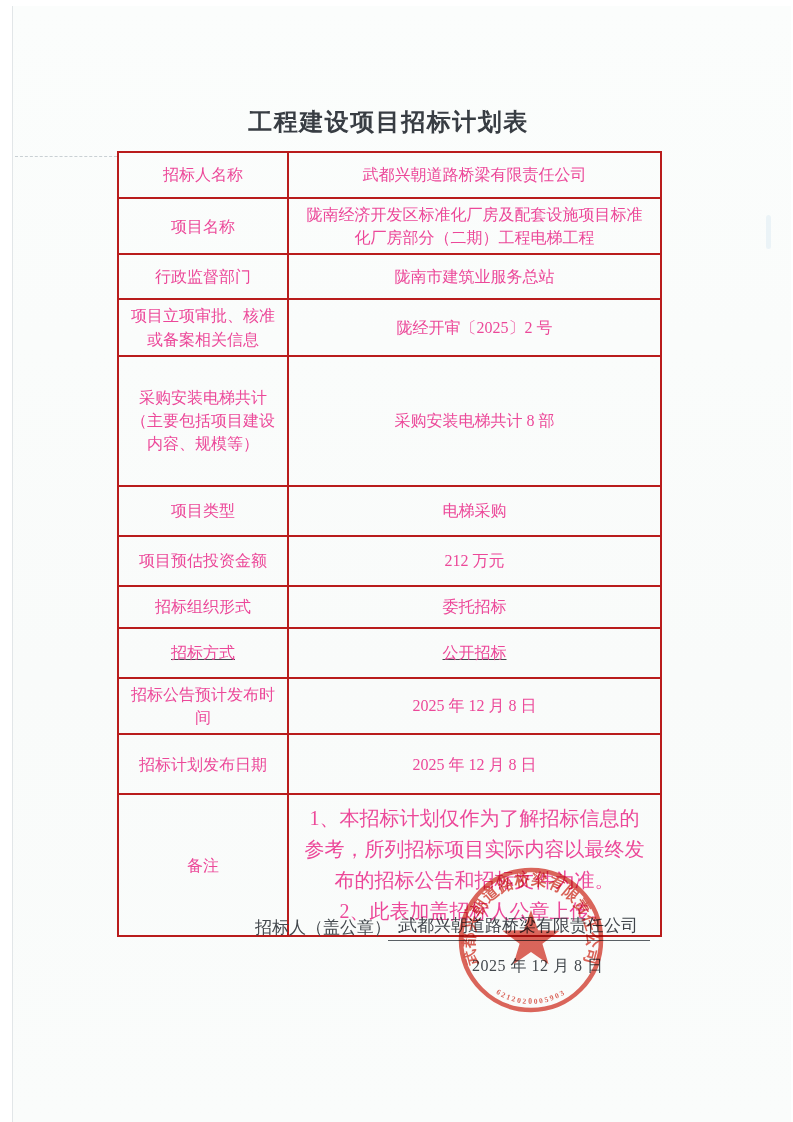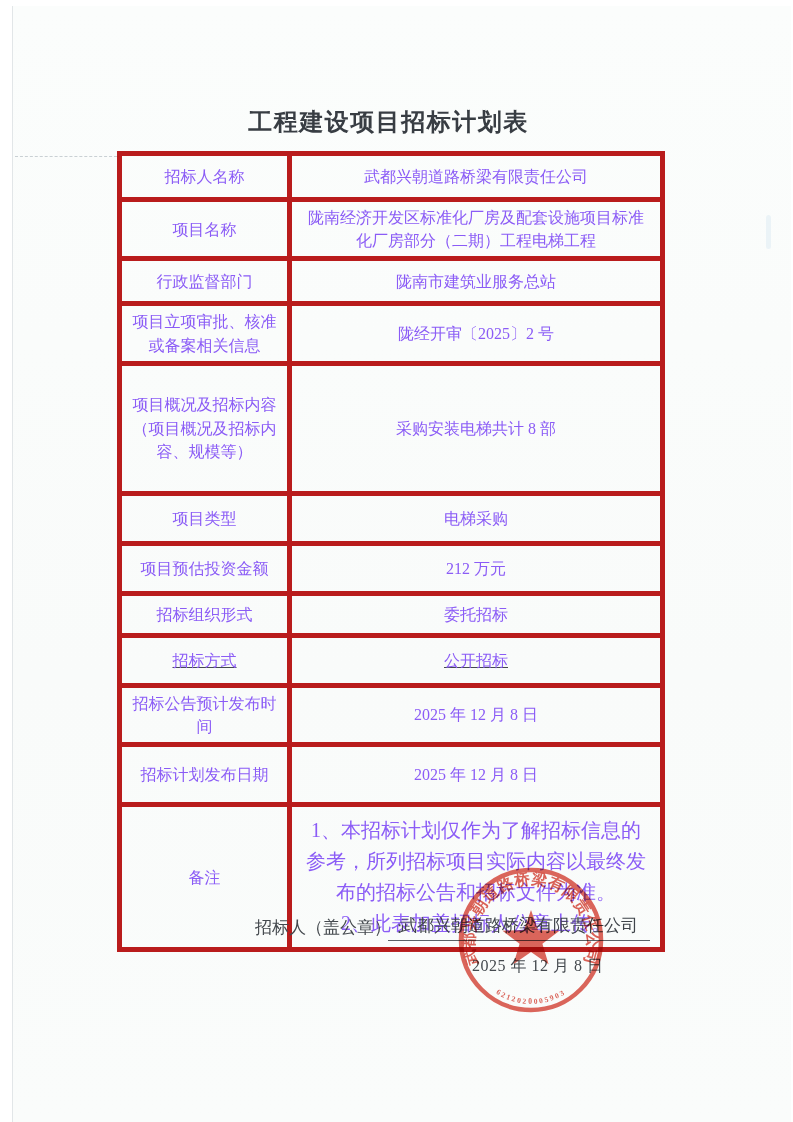--- a/index.html
+++ b/index.html
@@ -24,22 +24,22 @@
   }
   .scan-streak{
     position:absolute;left:766px;top:215px;width:5px;height:34px;
     background:#e6f0f6;border-radius:3px;opacity:.75;
   }
   table.form{
     position:absolute;left:117px;top:151px;width:543px;
     border-collapse:collapse;table-layout:fixed;
   }
   table.form td{
-    border:5px solid #b91c1c;
-    font-size:16px;line-height:1.45;color:#8b5cf6;
+    border:2px solid #b91c1c;
+    font-size:16px;line-height:1.45;color:#ec4899;
     text-align:center;vertical-align:middle;
     padding:4px 10px;box-sizing:border-box;
   }
   td.lbl{width:170px;padding:4px 8px;}
   td.val{width:373px;}
   tr.r1{height:46px;} tr.r2{height:53px;} tr.r3{height:45px;} tr.r4{height:55px;margin-top:25px;}
   tr.r5{height:130px;} tr.r6{height:50px;} tr.r7{height:50px;} tr.r8{height:42px;}
   tr.r9{height:50px;text-decoration:underline;} tr.r10{height:45px;} tr.r11{height:60px;} tr.r12{height:98px;}
   tr.r12 td.val{
     text-align:center;font-size:20px;line-height:1.55;
@@ -88,21 +88,21 @@
   </tr>
   <tr class="r3">
     <td class="lbl">行政监督部门</td>
     <td class="val">陇南市建筑业服务总站</td>
   </tr>
   <tr class="r4">
     <td class="lbl">项目立项审批、核准或备案相关信息</td>
     <td class="val">陇经开审〔2025〕2 号</td>
   </tr>
   <tr class="r5">
-    <td class="lbl">项目概况及招标内容（项目概况及招标内容、规模等）</td>
+    <td class="lbl">采购安装电梯共计（主要包括项目建设内容、规模等）</td>
     <td class="val">采购安装电梯共计 8 部</td>
   </tr>
   <tr class="r6">
     <td class="lbl">项目类型</td>
     <td class="val">电梯采购</td>
   </tr>
   <tr class="r7">
     <td class="lbl">项目预估投资金额</td>
     <td class="val">212 万元</td>
   </tr>

